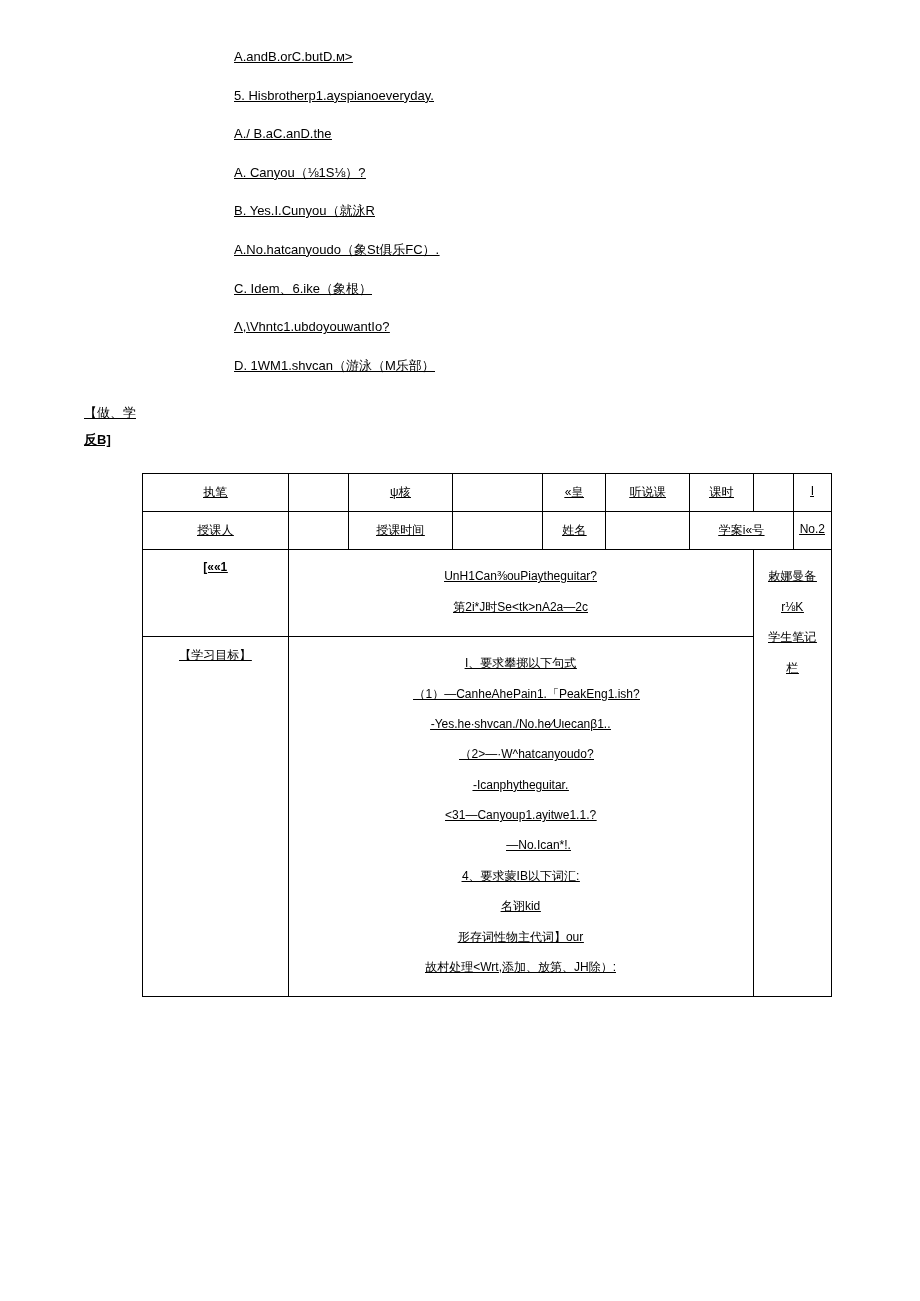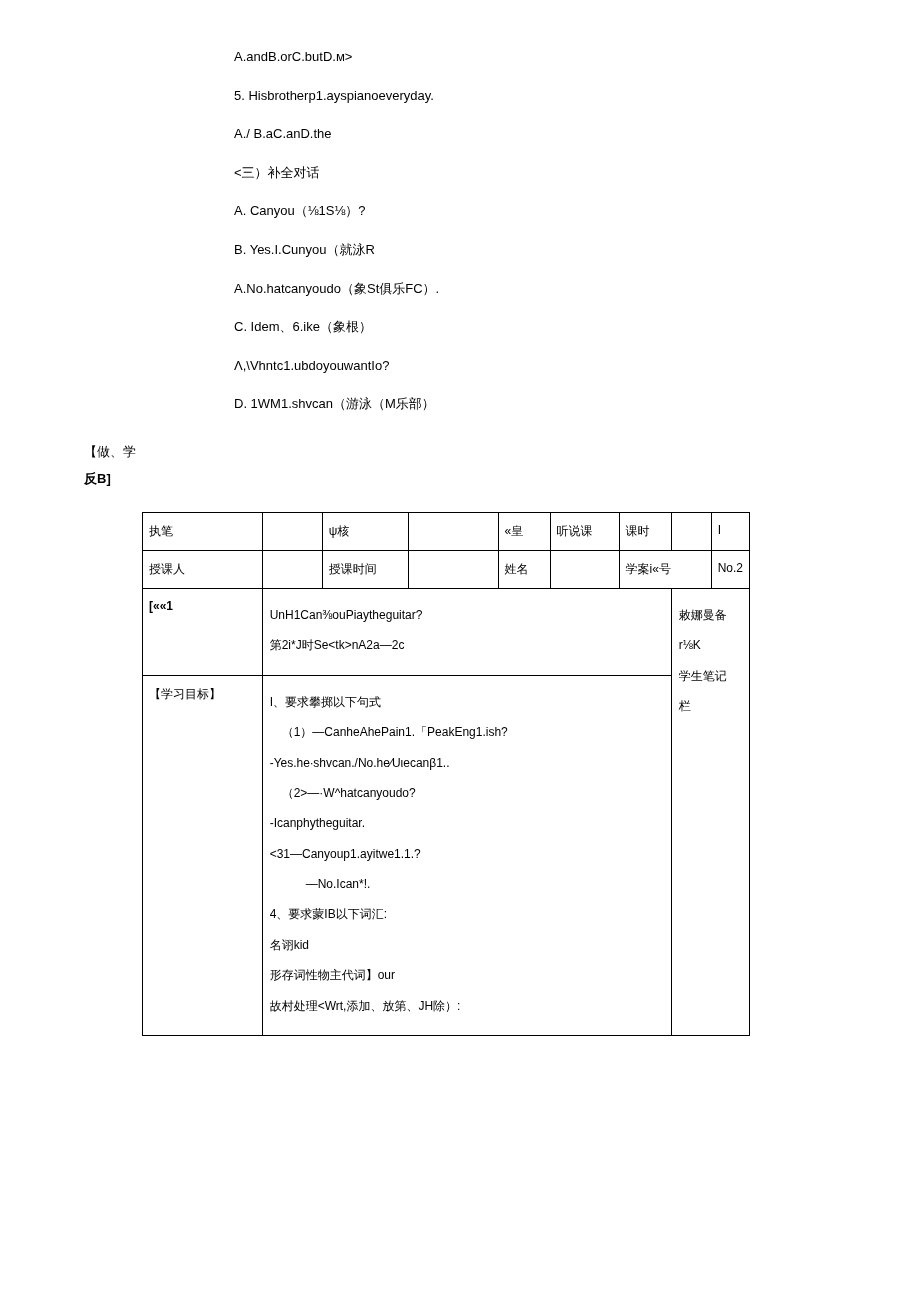--- a/index.html
+++ b/index.html
@@ -1,18 +1,19 @@
 <!DOCTYPE html>
 <html><head>
   <meta charset="utf-8">
   <style>
     * {
       margin: 1px;
       padding: 0;
       box-sizing: border-box;
+      text-decoration: underline;
     }
     body {
       font-family: Arial, "Microsoft YaHei", sans-serif;
       background: #fff;
       padding: 40px 60px;
       width: 920px;
       font-size: 13px;
       color: #000;
     }
     .top-section {
@@ -23,23 +24,24 @@
       margin-bottom: 10px;
     }
     .left-note {
       padding-left: 20px;
       margin-top: 20px;
       margin-bottom: 10px;
       line-height: 2;
     }
     table {
       border-collapse: collapse;
-      width: 608px;
+      width: 690px;
       margin-left: 80px;
       margin-top: 20px;
+      text-align: center;
     }
     td {
       border: 1px solid #000;
       padding: 10px 6px;
       vertical-align: top;
       font-size: 12px;
     }
     .header-row td {
       height: 28px;
     }
@@ -57,21 +59,20 @@
       padding-left: 12px;
     }
   </style>
 </head>
 <body>
 
 <div class="top-section">
   <p>A.andB.orC.butD.м&gt;</p>
   <p>5.    Hisbrotherp1.ayspianoeveryday.</p>
   <p>A./                   B.aC.anD.the</p>
-  <p>&lt;三）补全对话</p>
   <p>A.    Canyou（⅛1S⅛）?</p>
   <p>B.    Yes.I.Cunyou（就泳R</p>
   <p>A.No.hatcanyoudo（象St俱乐FC）.</p>
   <p>C.    Idem、6.ike（象根）</p>
   <p>Λ,\Vhntc1.ubdoyouwantIo?</p>
   <p>D.    1WM1.shvcan（游泳（M乐部）</p>
 </div>
 
 <div class="left-note">
   <p>【做、学</p>

